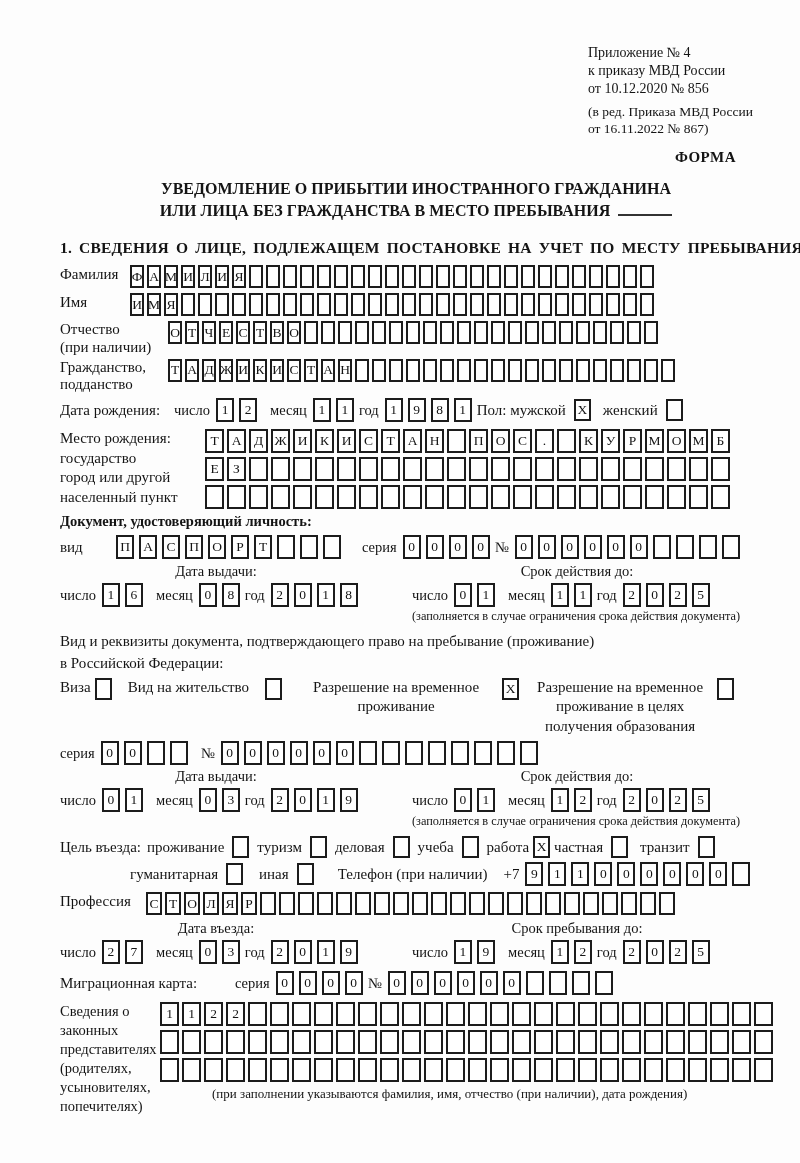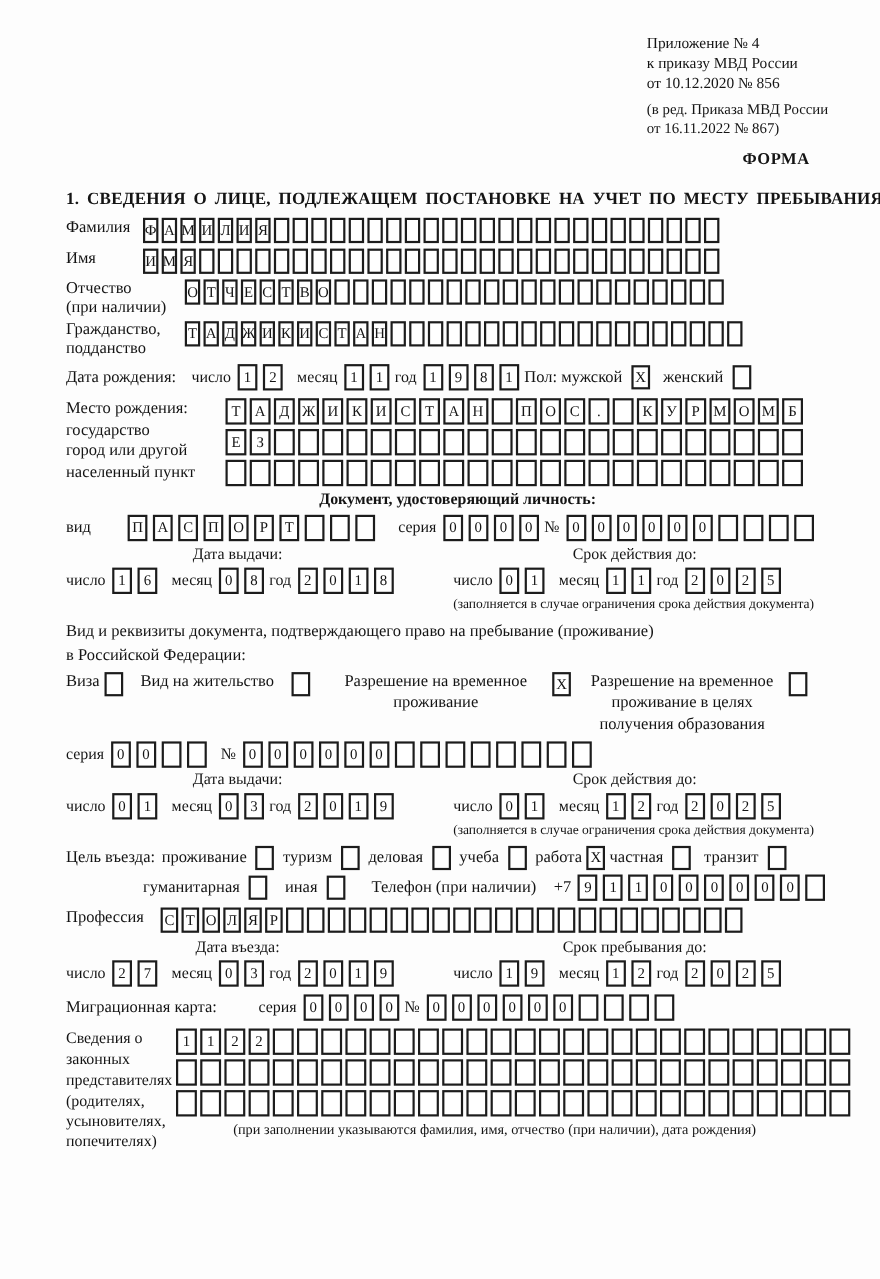--- a/index.html
+++ b/index.html
@@ -1,19 +1,19 @@
 <!DOCTYPE html>
 <html><head>
 <meta charset="utf-8">
 <style>
   * { box-sizing: border-box; margin: 0; padding: 0; }
   html,body { width: 800px; background: #fdfdfd; }
   body { height: 1163px; overflow: hidden; color: #141414;
          font-family: "Liberation Serif", "DejaVu Serif", serif; }
-  .page { padding: 32px 28px 0 60px; }
+  .page { padding: 44px 28px 0 60px; }
 
   .ref { margin-left: 528px; font-size: 14px; line-height: 1.28; }
   .ref2 { margin-left: 528px; margin-top: 5px; font-size: 13.5px; line-height: 1.28; }
   .forma { text-align: right; padding-right: 36px; margin-top: 12px;
            font-weight: bold; font-size: 15px; letter-spacing: .5px; }
 
   .title { text-align: center; margin-top: 12px; font-weight: bold;
            font-size: 16px; line-height: 1.35; }
   .uline { display: inline-block; width: 54px; border-bottom: 2px solid #333;
            height: .85em; margin-left: 8px; }
@@ -42,21 +42,21 @@
   .cb { flex: none; width: 17px; height: 22px; border: 2px solid #1c1c1c;
         display: inline-flex; align-items: center; justify-content: center;
         font-size: 13.5px; margin-left: 8px; background: #fff; }
 
   .dg { display: flex; align-items: center; }
   .dg .lbl14 { margin-right: 6px; font-family: Liberation Serif, serif; }
   .dcol { width: 352px; flex: none; }
   .dhead { width: 312px; text-align: center; font-size: 14.5px; margin-bottom: 3px; }
   .dcol2 .dhead { width: 330px; }
   .note { font-size: 12.3px; margin-top: 2px; font-family: Liberation Serif, serif; }
-  .docheader { text-align: center; font-weight: bold; font-size: 14.5px; }
+  .docheader { font-weight: bold; font-size: 14.5px; }
   .para { font-size: 15px; line-height: 1.45; }
   .cbgroup { display: flex; align-items: flex-start; }
   .optlabel { text-align: center; font-size: 15px; line-height: 1.3; }
   .w190 { width: 196px; } .w180 { width: 178px; }
   .ml8{margin-left:8px}.ml12{margin-left:12px}.ml16{margin-left:16px}
   .ml24{margin-left:24px}.ml70{margin-left:70px}
   .mr6{margin-right:6px}
   .repsnote { font-size: 13px; margin-top: 4px; padding-left: 52px; }
 </style>
 </head>
@@ -68,20 +68,24 @@
     <div>Приложение № 4</div>
     <div>к приказу МВД России</div>
     <div>от 10.12.2020 № 856</div>
   </div>
   <div class="ref2">
     <div>(в ред. Приказа МВД России</div>
     <div>от 16.11.2022 № 867)</div>
   </div>
   <div class="forma">ФОРМА</div>
 
+  <div class="title">
+    <div>УВЕДОМЛЕНИЕ О ПРИБЫТИИ ИНОСТРАННОГО ГРАЖДАНИНА</div>
+    <div><span>ИЛИ ЛИЦА БЕЗ ГРАЖДАНСТВА В МЕСТО ПРЕБЫВАНИЯ</span><span class="uline"></span></div>
+  </div>
 
   <div class="heading">1. СВЕДЕНИЯ О ЛИЦЕ, ПОДЛЕЖАЩЕМ ПОСТАНОВКЕ НА УЧЕТ ПО МЕСТУ ПРЕБЫВАНИЯ</div>
 
   <div class="frow mt8">
     <span class="lbl w70">Фамилия</span>
     <div class="cells">
         <span class="cell">Ф</span>
         <span class="cell">А</span>
         <span class="cell">М</span>
         <span class="cell">И</span>

